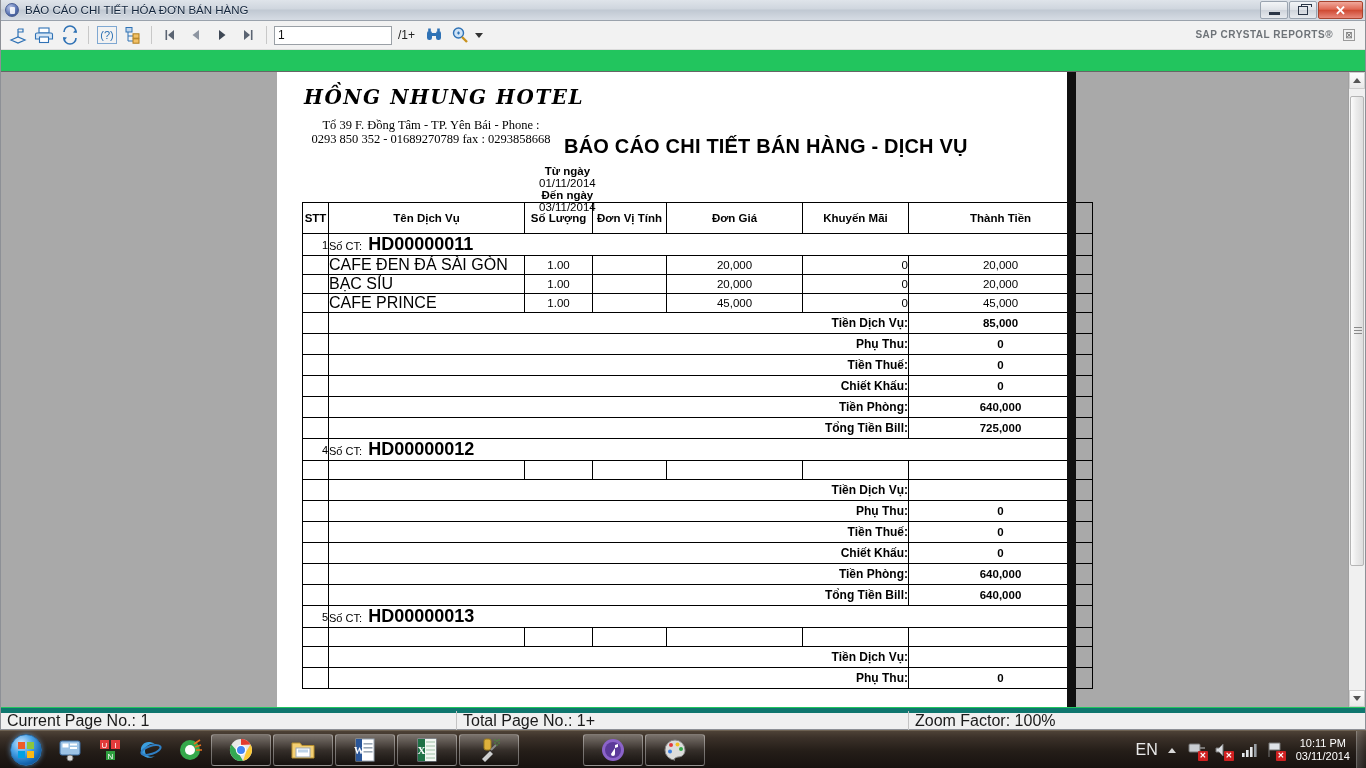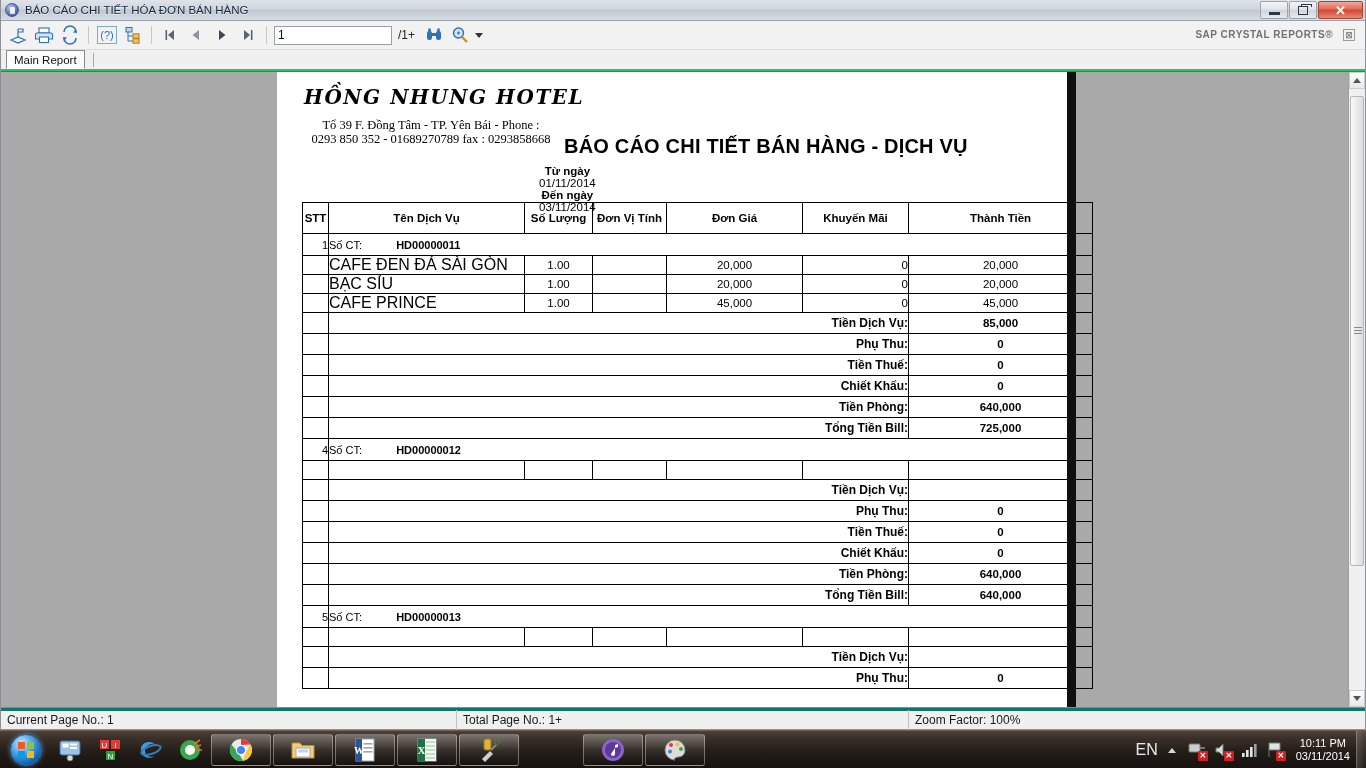--- a/index.html
+++ b/index.html
@@ -188,36 +188,36 @@
   .c-name   { width: 196px; }
   .c-qty    { width: 68px; }
   .c-unit   { width: 74px; }
   .c-price  { width: 136px; }
   .c-promo  { width: 106px; }
   .c-total  { width: 184px; }
 
   tr.row-invoice td { height: 22px; }
   .inv-stt { text-align: right; padding-right: 3px; font-size: 11px; }
   .inv-label { font-size: 11px; padding-left: 6px; }
-  .inv-label b { font-size: 11px; font-weight: bold; margin-left: 28px; }
+  .inv-label b { font-size: 18px; font-weight: bold; }
 
   tr.row-item td { height: 19px; border-top: none; border-bottom: 1px dashed #000; }
   .it-name { padding-left: 6px; font-size: 16px; }
   .it-qty, .it-price, .it-total { text-align: center; font-size: 11.5px; padding-top:3px; }
   .it-promo { text-align: right; padding-right: 6px; font-size: 11.5px; padding-top:3px; }
 
   tr.row-sum td { height: 21px; }
   .sum-label { text-align: right; padding-right: 6px; font-weight: bold; font-size: 12px; }
   .sum-value { text-align: center; font-weight: bold; font-size: 11.5px; }
 
   
   #status-bar {
     position: absolute; left: 0; bottom: 0; width: 100%; height: 21px;
-    background: #f0f0f0; border-top: 3px solid #0f766e;
-    display: flex; align-items: center; font-size: 12px; color: #1a1a1a;
+    background: #f0f0f0; border-top: 5px solid #0f766e;
+    display: flex; align-items: center; font-size: 16px; color: #1a1a1a;
   }
   .sb-cell { height: 21px; display: flex; align-items: center; padding-left: 6px; }
   #sb-current { width: 456px; border-right: 1px solid #c3c3c3; }
   #sb-total { width: 452px; border-right: 1px solid #c3c3c3; }
   #sb-zoom { flex: 1; }
 
   
   #taskbar {
     position: absolute; left: 0; bottom: 0; width: 1366px; height: 38px;
     background: linear-gradient(to bottom,#4e4237 0%,#3b3129 18%,#241d18 55%,#171210 100%);
@@ -369,24 +369,20 @@
         <path d="M6 7 H9 M7.5 5.5 V8.5" stroke="#2f72b5" stroke-width="1.2"></path>
         <path d="M11 11 L16 16" stroke="#c8921e" stroke-width="2.4"></path>
       </svg>
     </div>
     <div class="zoom-caret"></div>
 
     <div id="sap-brand">SAP CRYSTAL REPORTS®</div>
     <div id="brand-close-icon">⊠</div>
   </div>
 
-  <div id="tab-strip">
-    <div id="tab-main-report">Main Report</div>
-    <div id="tab-divider"></div>
-  </div>
 
   <div id="viewer">
 
     <div id="page-sheet">
       <div id="report">
 
         <div id="hotel-name">HỒNG NHUNG HOTEL</div>
         <div id="hotel-address">
           <div>Tổ 39 F. Đồng Tâm - TP. Yên Bái - Phone :</div>
           <div>0293 850 352 - 01689270789 fax : 0293858668</div>

